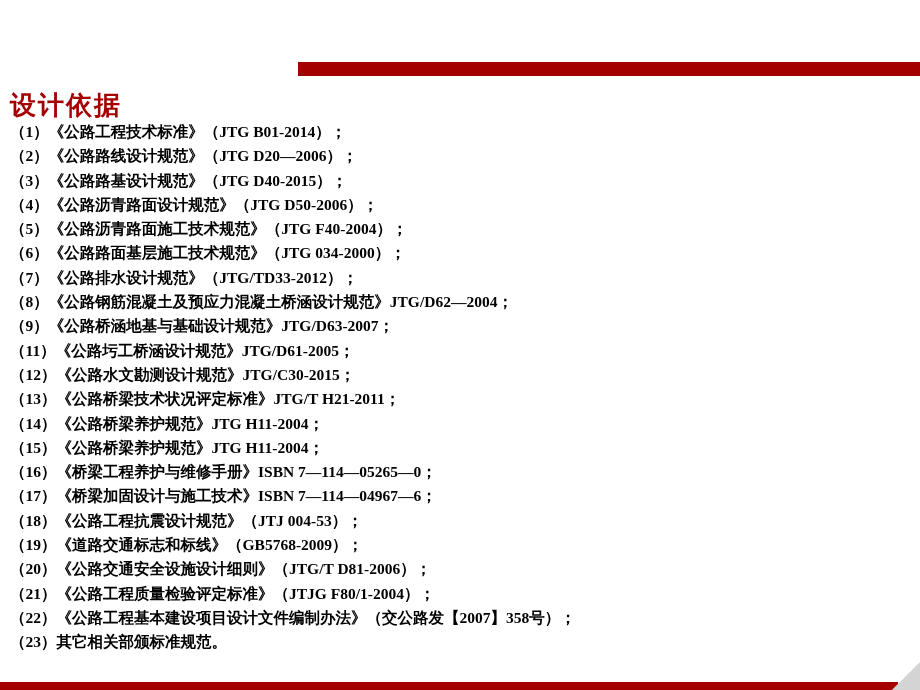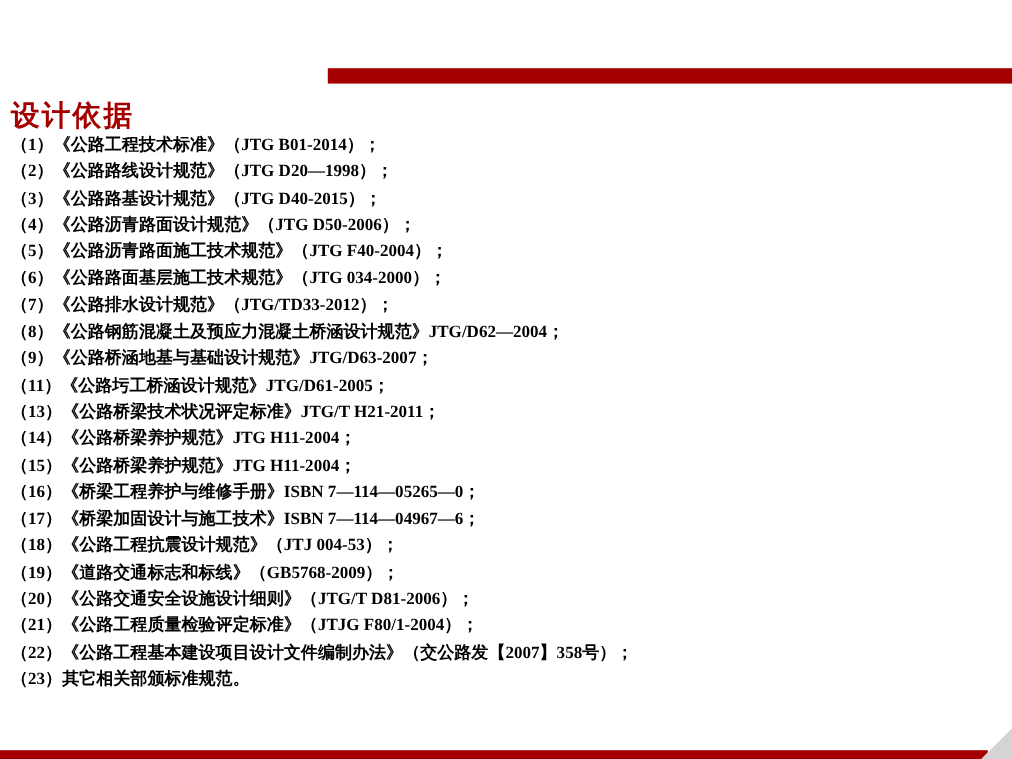--- a/index.html
+++ b/index.html
@@ -84,29 +84,30 @@
   </style>
 </head>
 <body>
 
 <div class="top-bar"></div>
 
 <div class="title">设计依据</div>
 
 <div class="content">
   <div class="item">（1）《公路工程技术标准》（JTG B01-2014）；</div>
-  <div class="item">（2）《公路路线设计规范》（JTG D20—1998）；</div>
+  <div class="item">（2）《公路路线设计规范》（JTG D20—2006）；</div>
   <div class="item">（3）《公路路基设计规范》（JTG D40-2015）；</div>
   <div class="item">（4）《公路沥青路面设计规范》（JTG D50-2006）；</div>
   <div class="item">（5）《公路沥青路面施工技术规范》（JTG F40-2004）；</div>
   <div class="item">（6）《公路路面基层施工技术规范》（JTG 034-2000）；</div>
   <div class="item">（7）《公路排水设计规范》（JTG/TD33-2012）；</div>
   <div class="item">（8）《公路钢筋混凝土及预应力混凝土桥涵设计规范》JTG/D62—2004；</div>
   <div class="item">（9）《公路桥涵地基与基础设计规范》JTG/D63-2007；</div>
   <div class="item">（11）《公路圬工桥涵设计规范》JTG/D61-2005；</div>
+  <div class="item">（12）《公路水文勘测设计规范》JTG/C30-2015；</div>
   <div class="item">（13）《公路桥梁技术状况评定标准》JTG/T H21-2011；</div>
   <div class="item">（14）《公路桥梁养护规范》JTG H11-2004；</div>
   <div class="item">（15）《公路桥梁养护规范》JTG H11-2004；</div>
   <div class="item">（16）《桥梁工程养护与维修手册》ISBN 7—114—05265—0；</div>
   <div class="item">（17）《桥梁加固设计与施工技术》ISBN 7—114—04967—6；</div>
   <div class="item">（18）《公路工程抗震设计规范》（JTJ 004-53）；</div>
   <div class="item">（19）《道路交通标志和标线》（GB5768-2009）；</div>
   <div class="item">（20）《公路交通安全设施设计细则》（JTG/T D81-2006）；</div>
   <div class="item">（21）《公路工程质量检验评定标准》（JTJG F80/1-2004）；</div>
   <div class="item">（22）《公路工程基本建设项目设计文件编制办法》（交公路发【2007】358号）；</div>

